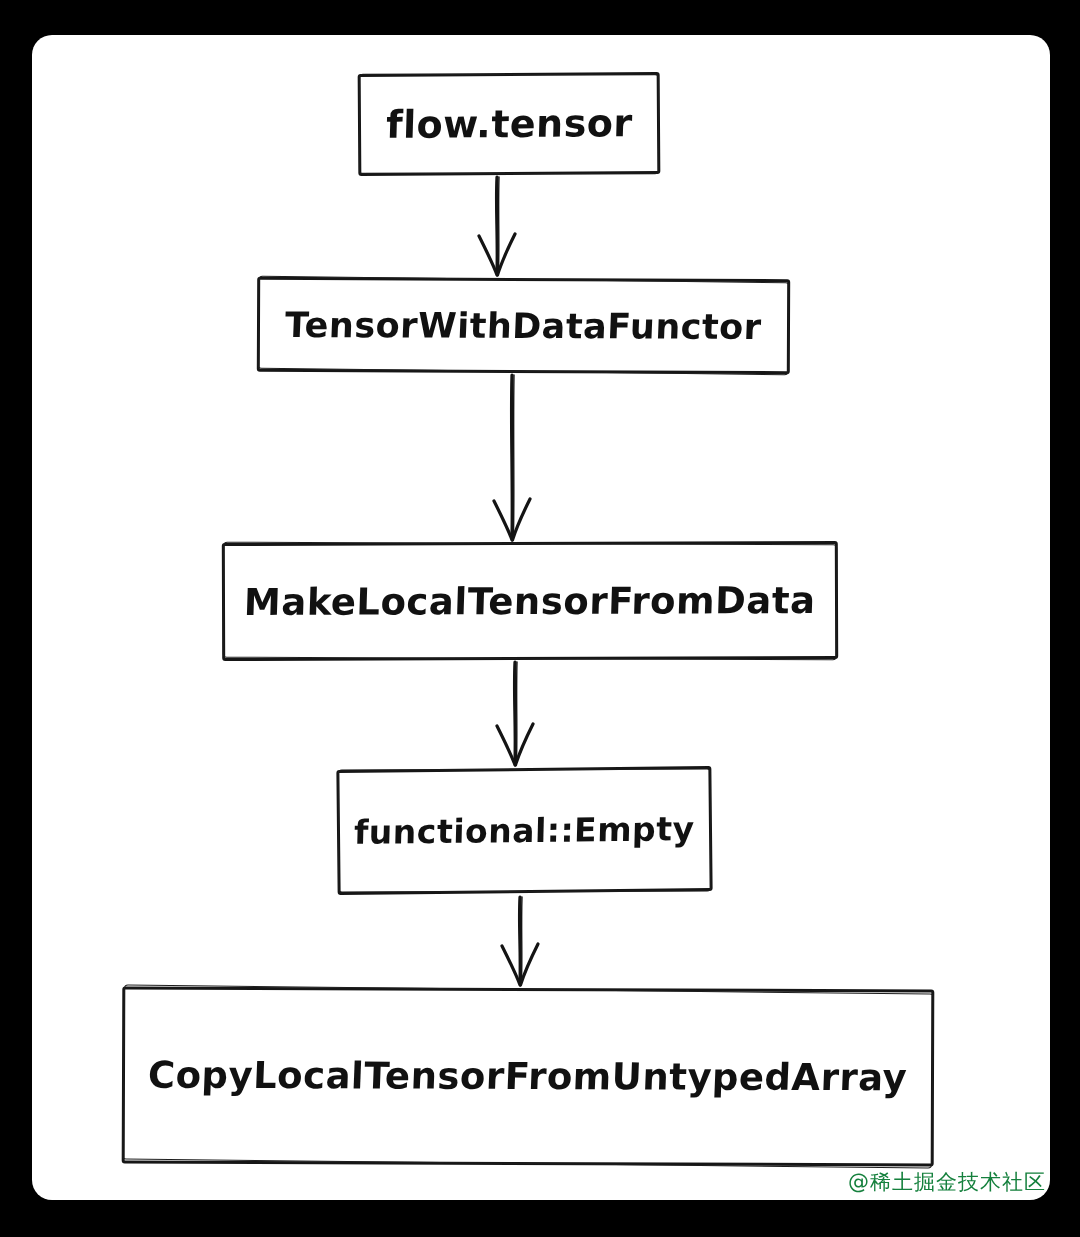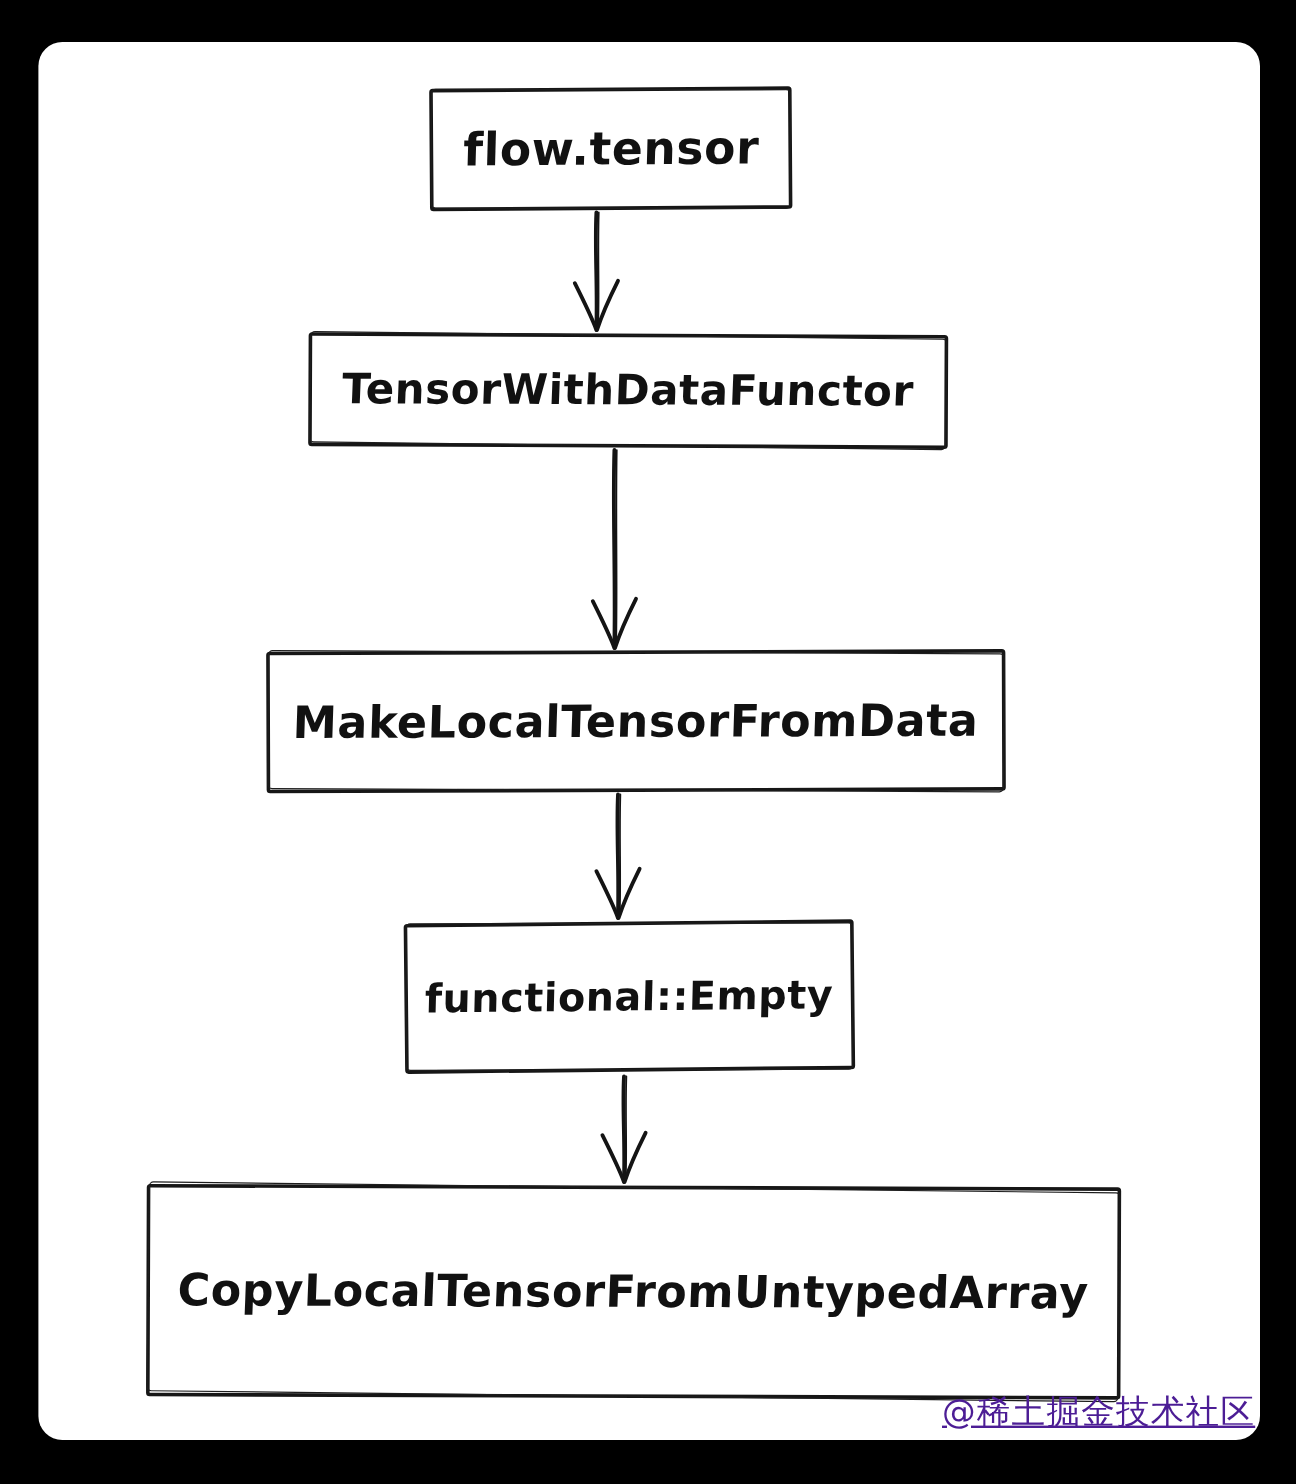--- a/index.html
+++ b/index.html
@@ -56,24 +56,23 @@
   }
   .arrow path {
     fill: none;
     stroke: #141414;
     stroke-linecap: round;
   }
   .watermark {
     position: absolute;
     right: 4px;
     bottom: 4px;
-    font-size: 28px;
-    color: #4c1d95;
+    font-size: 21px;
+    color: #15803d;
     letter-spacing: 1px;
-    text-decoration: underline;
   }
 </style>
 </head>
 <body>
 
 <div class="frame">
   <div class="canvas">
 
     <div class="node" style="left:326px; top:38px; width:302px; height:102px; transform:rotate(-0.4deg);">
       <span class="node-label" style="font-size:38px">flow.tensor</span>

